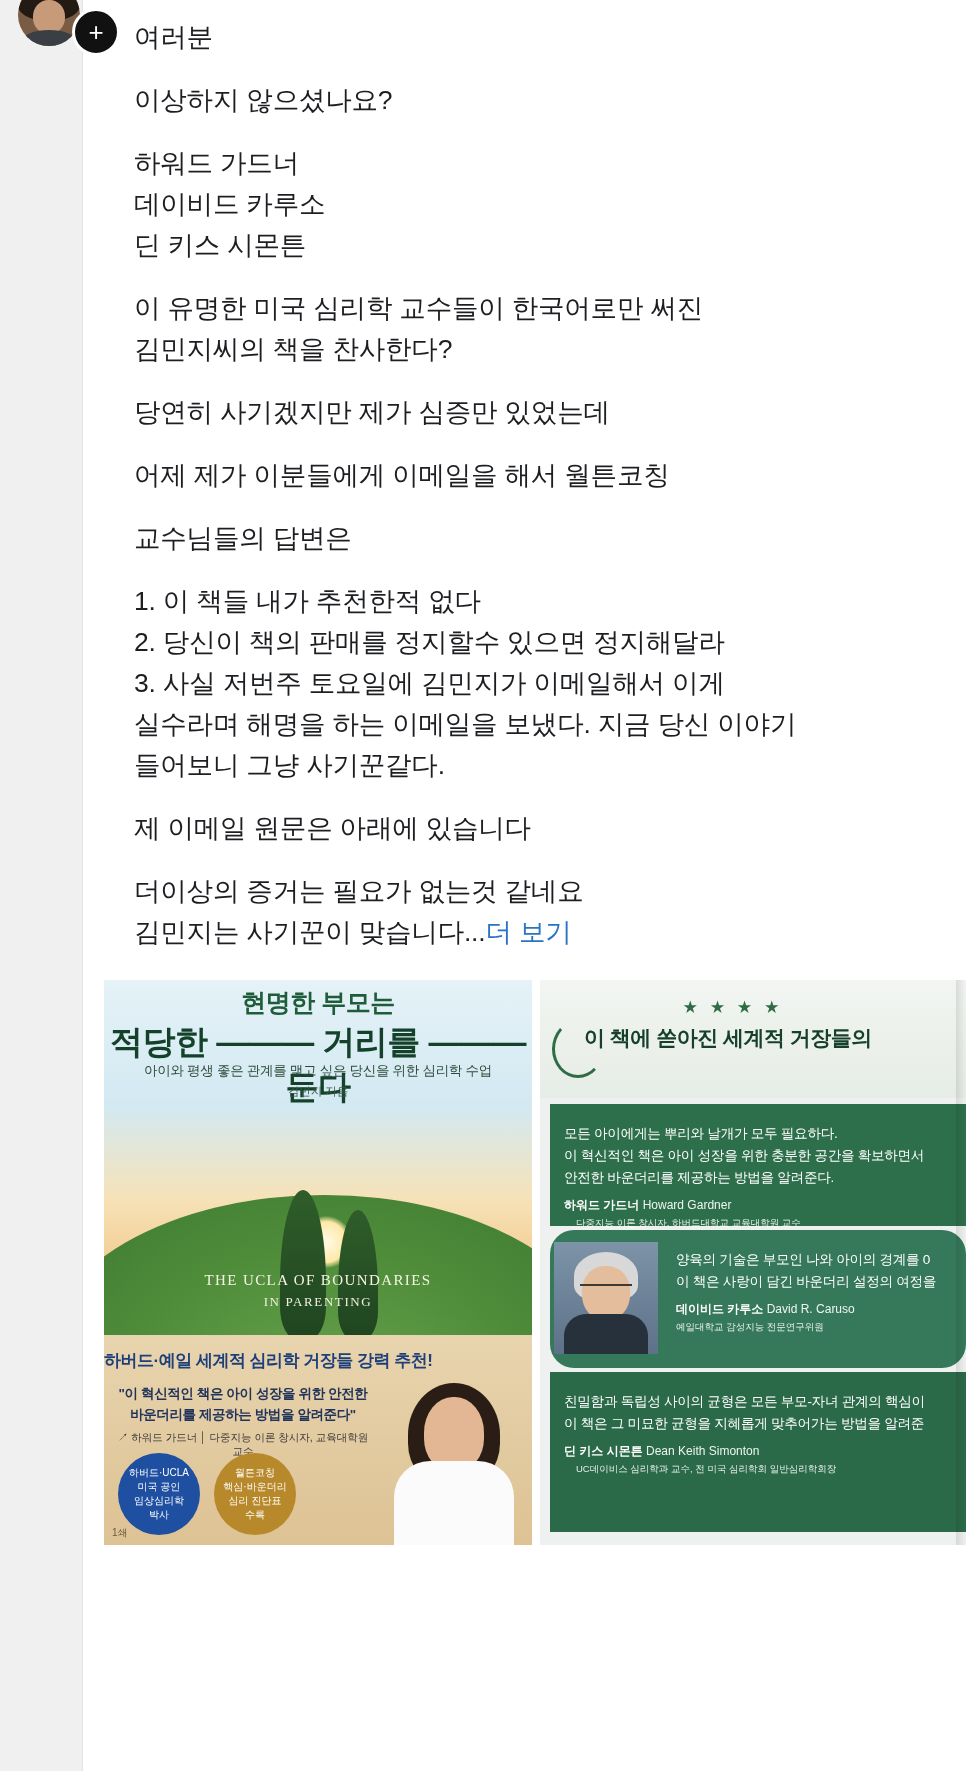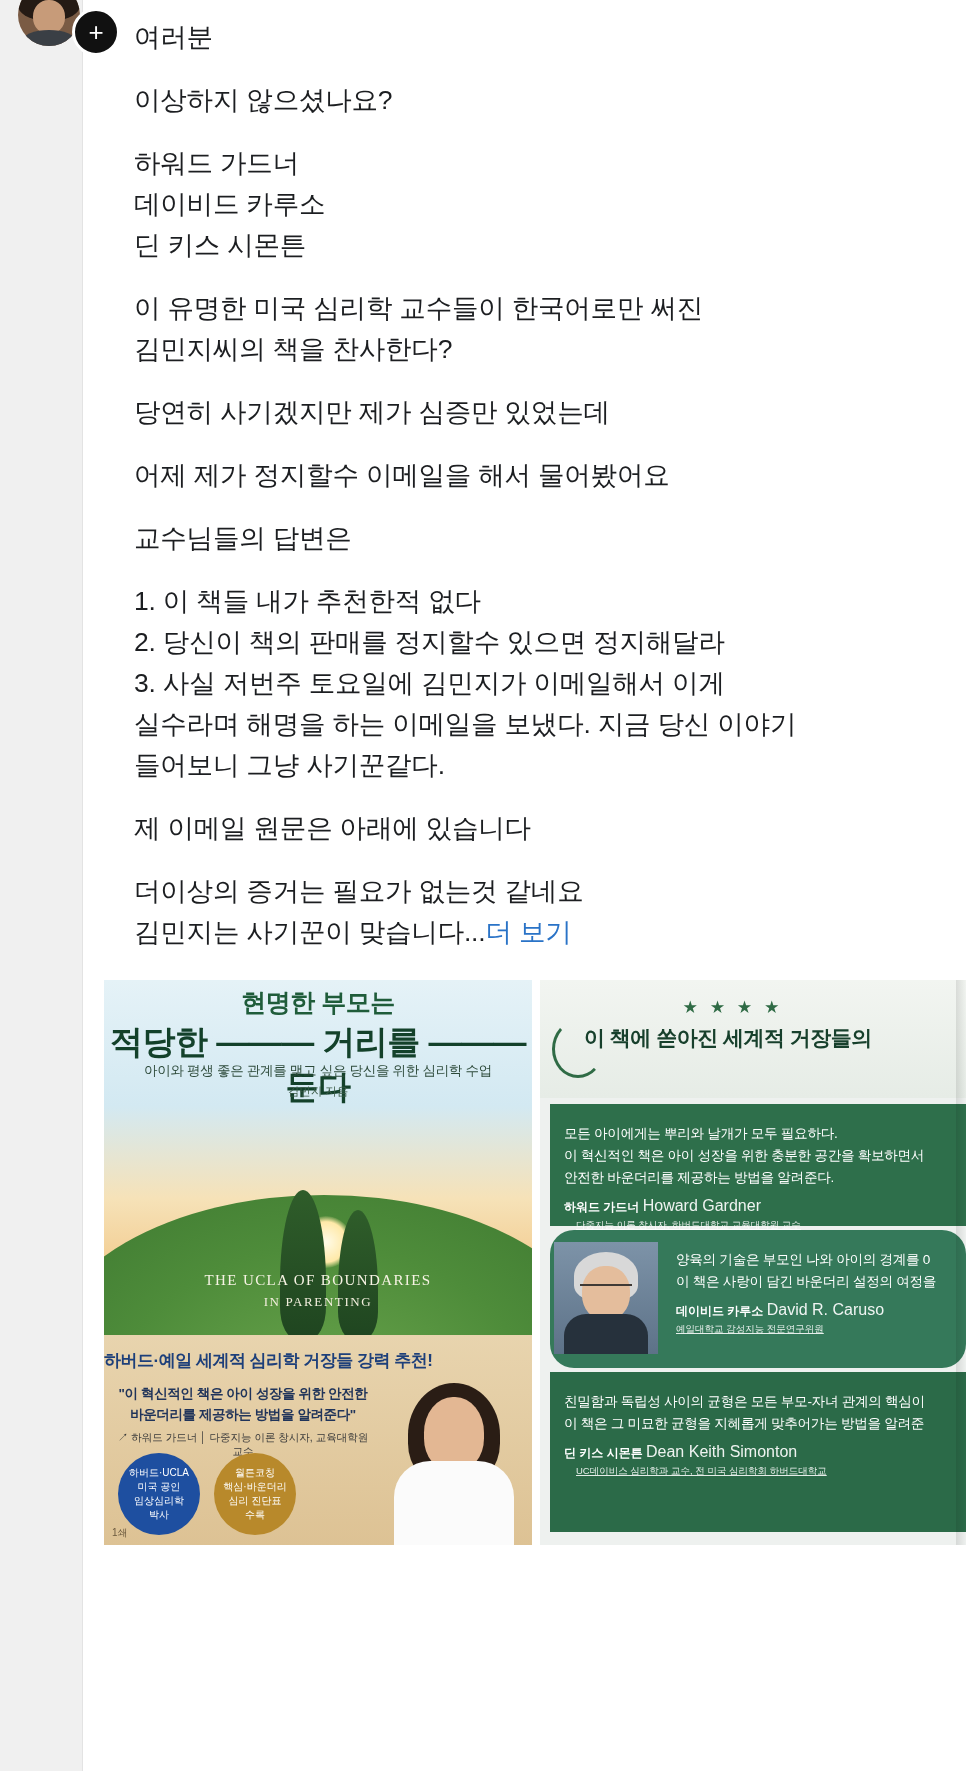--- a/index.html
+++ b/index.html
@@ -358,29 +358,28 @@
     letter-spacing: -0.3px;
     white-space: pre-line;
   }
   .praise .name {
     margin-top: 8px;
     font-size: 12px;
     font-weight: 700;
   }
   .praise .name .en {
     font-weight: 400;
-    font-size: 16px;
+    font-size: 12px;
     opacity: .92;
   }
   .praise .affil {
     margin-top: 3px;
     margin-left: 12px;
     font-size: 9.5px;
     opacity: .88;
-    text-decoration: underline;
   }
   .praise .portrait {
     position: absolute;
     left: 14px; top: 262px;
     width: 104px; height: 112px;
     background: linear-gradient(#7d93a8, #5d7288);
     overflow: hidden;
   }
   .praise .portrait .ph-hair {
     position: absolute; top: 10px; left: 20px;
@@ -426,21 +425,21 @@
 
 <div class="post-body">
   <p class="para">여러분</p>
   <p class="para">이상하지 않으셨나요?</p>
   <p class="para">하워드 가드너
 데이비드 카루소
 딘 키스 시몬튼</p>
   <p class="para">이 유명한 미국 심리학 교수들이 한국어로만 써진
 김민지씨의 책을 찬사한다?</p>
   <p class="para">당연히 사기겠지만 제가 심증만 있었는데</p>
-  <p class="para">어제 제가 정지할수 이메일을 해서 물어봤어요</p>
+  <p class="para">어제 제가 이분들에게 이메일을 해서 월튼코칭</p>
   <p class="para">교수님들의 답변은</p>
   <p class="para">1. 이 책들 내가 추천한적 없다
 2. 당신이 책의 판매를 정지할수 있으면 정지해달라
 3. 사실 저번주 토요일에 김민지가 이메일해서 이게
 실수라며 해명을 하는 이메일을 보냈다. 지금 당신 이야기
 들어보니 그냥 사기꾼같다.</p>
   <p class="para">제 이메일 원문은 아래에 있습니다</p>
   <p class="para tight"><span>더이상의 증거는 필요가 없는것 같네요
 김민지는 사기꾼이 맞습니다...</span><span class="more-link">더 보기</span></p>
 </div>
@@ -521,20 +520,20 @@
         <div class="ph-body"></div>
       </div>
 
       <div class="block b3">
         <div class="q">친밀함과 독립성 사이의 균형은 모든 부모-자녀 관계의 핵심이
 이 책은 그 미묘한 균형을 지혜롭게 맞추어가는 방법을 알려준</div>
         <div class="name">
           <span>딘 키스 시몬튼</span>
           <span class="en">Dean Keith Simonton</span>
         </div>
-        <div class="affil">UC데이비스 심리학과 교수, 전 미국 심리학회 하버드대학교</div>
+        <div class="affil">UC데이비스 심리학과 교수, 전 미국 심리학회 일반심리학회장</div>
       </div>
 
       <div class="edge"></div>
     </div>
   </div>
 
 </div>
 
 </body></html>

